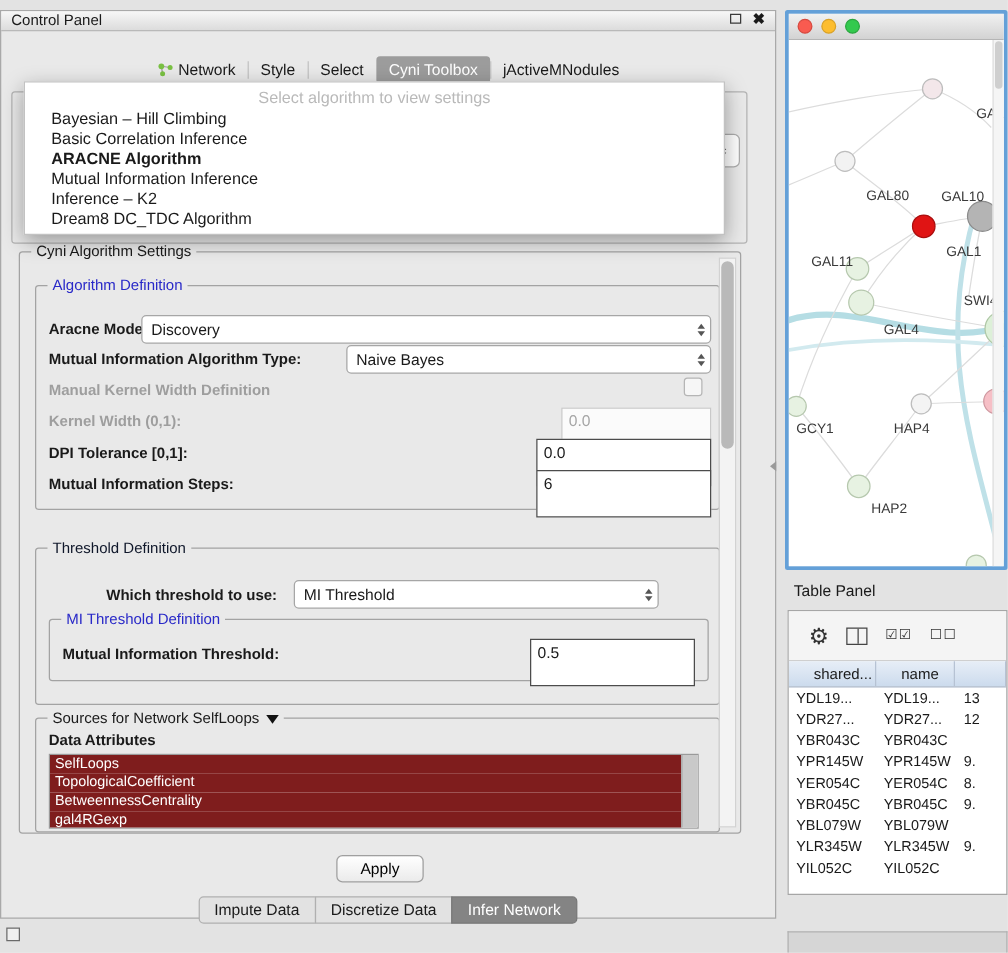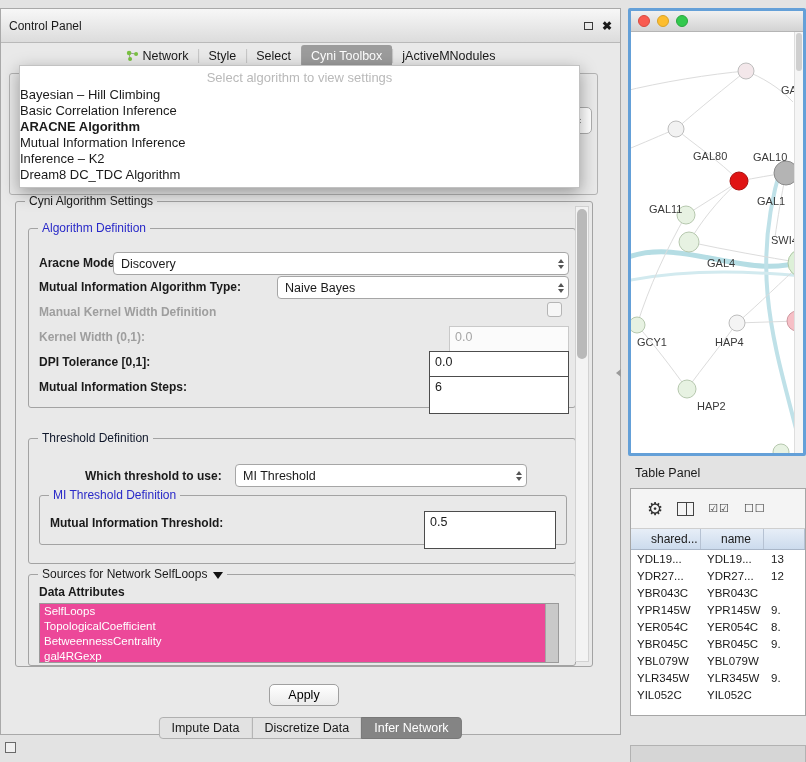--- a/index.html
+++ b/index.html
@@ -10,23 +10,23 @@
     position: relative;
     overflow: hidden;
     color: #1a1a1a;
   }
   
   #control-panel {
     position: absolute; left: 0; top: 8px; width: 621px; height: 727px;
     background: #e9e9e9; border: 1px solid #a9a9a9;
   }
   .titlebar {
-    height: 34px; background: linear-gradient(#f7f7f7,#dcdcdc);
+    height: 16px; background: linear-gradient(#f7f7f7,#dcdcdc);
     border-bottom: 1px solid #b9b9b9;
-    display: flex; align-items: center; padding: 0 8px; font-size: 12px;
+    display: flex; align-items: flex-start; padding: 0 8px; font-size: 12px;
   }
   .tb-icons { margin-left: auto; display: flex; align-items: center; gap: 9px; }
   .float-ico { width: 9px; height: 8px; border: 1.5px solid #3a3a3a; display: inline-block; }
   .close-ico { font-size: 12px; font-weight: bold; color: #1a1a1a; line-height: 1; }
 
   .tabbar {
     position: absolute; top: 36px; left: 50%; transform: translateX(-50%);
     display: flex; align-items: center; white-space: nowrap;
   }
   .tab { position: relative; padding: 4px 10px; font-size: 12.5px; display: flex; align-items: center; gap: 4px; }
@@ -44,21 +44,21 @@
     display: flex; align-items: center; justify-content: center;
   }
 
   .popup {
     position: absolute; left: 18px; top: 56px; width: 561px; z-index: 20;
     background: #fff; border: 1px solid #c2c2c2;
     box-shadow: 0 5px 16px rgba(0,0,0,0.35);
     padding: 3px 0 4px 0;
   }
   .popup-placeholder { text-align: center; color: #b9b9b9; font-size: 13px; height: 18px; line-height: 18px; }
-  .popup-item { font-size: 13px; height: 16px; line-height: 16px; padding: 0 0; }
+  .popup-item { font-size: 13px; height: 16px; line-height: 16px; padding: 0 21px; }
   .popup-item.sel { font-weight: bold; }
 
   .grp { position: absolute; border: 1px solid #a3a3a3; border-radius: 3px; }
   .grp-title {
     position: absolute; top: -8px; left: 9px; background: #e9e9e9;
     padding: 0 4px; font-size: 12px; white-space: nowrap; line-height: 14px;
   }
   .grp-title.blue { color: #2929c8; }
   .grp-title.green { color: #0f172a; }
 
@@ -91,21 +91,21 @@
 
   .hub-row { position: absolute; left: 22px; top: 211px; font-size: 12px; font-weight: bold; display: flex; align-items: center; }
   .tri-right { width: 0; height: 0; border-top: 5.5px solid transparent; border-bottom: 5.5px solid transparent; border-left: 7px solid #111; margin-left: 9px; display: inline-block; }
   .tri-down  { width: 0; height: 0; border-left: 5.5px solid transparent; border-right: 5.5px solid transparent; border-top: 7px solid #111; margin-left: 6px; display: inline-block; vertical-align: -1px; }
 
   .attr-list {
     position: absolute; left: 10px; top: 28px; width: 520px; height: 60px;
     background: #fff; border: 1px solid #9a9a9a; display: flex; overflow: hidden;
   }
   .attr-rows { flex: 1; }
-  .attr-row { height: 15px; line-height: 15px; background: #ec4899; color: #fff; font-size: 11.5px; padding-left: 4px; }
+  .attr-row { height: 15px; line-height: 15px; background: #7f1d1d; color: #fff; font-size: 11.5px; padding-left: 4px; }
   .attr-scroll { width: 13px; background: #c9c9c9; border-left: 1px solid #a5a5a5; }
 
   .vscroll { position: absolute; right: 3px; top: 4px; width: 14px; height: 456px; background: #f3f3f3; border: 1px solid #d2d2d2; }
   .vscroll .thumb { position: absolute; left: 1px; top: 2px; width: 10px; height: 150px; background: #b9b9b9; border-radius: 5px; }
 
   .apply {
     position: absolute; left: 268px; top: 675px; width: 70px; height: 22px;
     border: 1px solid #a0a0a0; border-radius: 5px;
     background: linear-gradient(#ffffff,#ebebeb);
     font-size: 12.5px; font-family: "Liberation Sans", sans-serif; text-align: center;

